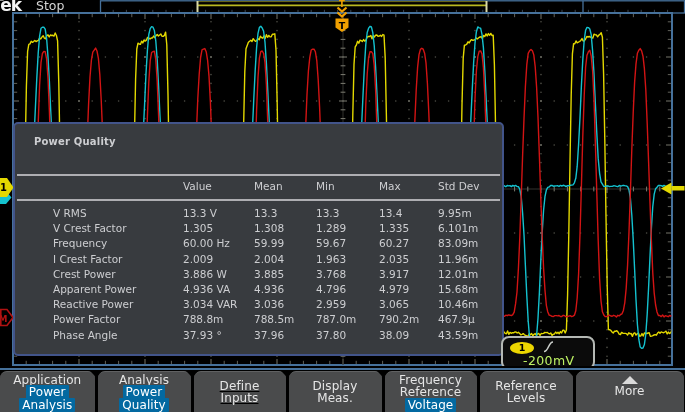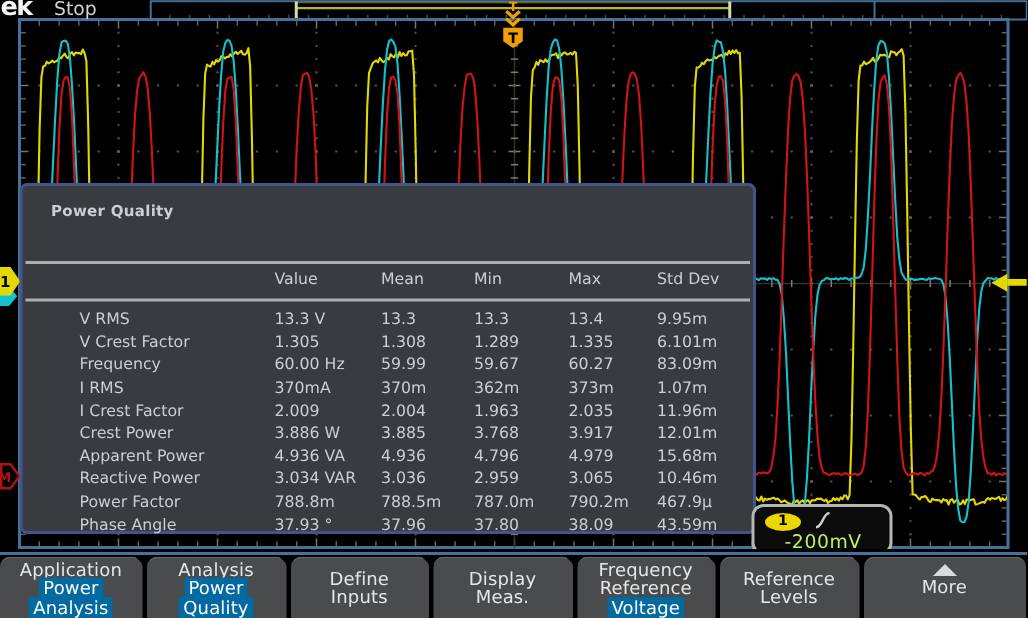--- a/index.html
+++ b/index.html
@@ -1031,28 +1031,20 @@
         </div>
         <div class="mrow">
           <span class="mcell c0">Frequency</span>
           <span class="mcell c1">60.00 Hz</span>
           <span class="mcell c2">59.99</span>
           <span class="mcell c3">59.67</span>
           <span class="mcell c4">60.27</span>
           <span class="mcell c5">83.09m</span>
         </div>
         <div class="mrow">
-          <span class="mcell c0">I RMS</span>
-          <span class="mcell c1">370mA</span>
-          <span class="mcell c2">370m</span>
-          <span class="mcell c3">362m</span>
-          <span class="mcell c4">373m</span>
-          <span class="mcell c5">1.07m</span>
-        </div>
-        <div class="mrow">
           <span class="mcell c0">I Crest Factor</span>
           <span class="mcell c1">2.009</span>
           <span class="mcell c2">2.004</span>
           <span class="mcell c3">1.963</span>
           <span class="mcell c4">2.035</span>
           <span class="mcell c5">11.96m</span>
         </div>
         <div class="mrow">
           <span class="mcell c0">Crest Power</span>
           <span class="mcell c1">3.886 W</span>
@@ -1110,21 +1102,21 @@
         <div class="mline">Application</div>
         <div class="mline"><span class="hl">Power</span></div>
         <div class="mline"><span class="hl">Analysis</span></div>
       </div>
       <div class="mcellbtn" style="left: 97.5px; width: 93px; padding-top: 2px;">
         <div class="mline">Analysis</div>
         <div class="mline"><span class="hl">Power</span></div>
         <div class="mline"><span class="hl">Quality</span></div>
       </div>
       <div class="mdiv-tri" style="left: 90px;"></div>
-      <div class="mcellbtn" style="left: 193.5px; width: 92px; padding-top: 8px;">
+      <div class="mcellbtn" style="left: 193.5px; width: 92px; padding-top: 8px; text-decoration: underline;">
         <div class="mline">Define</div>
         <div class="mline">Inputs</div>
       </div>
       <div class="mdiv-tri" style="left: 186px;"></div>
       <div class="mcellbtn" style="left: 288.5px; width: 93px; padding-top: 8px;">
         <div class="mline">Display</div>
         <div class="mline">Meas.</div>
       </div>
       <div class="mdiv-tri" style="left: 281px;"></div>
       <div class="mcellbtn" style="left: 384.5px; width: 92px; padding-top: 2px;">

